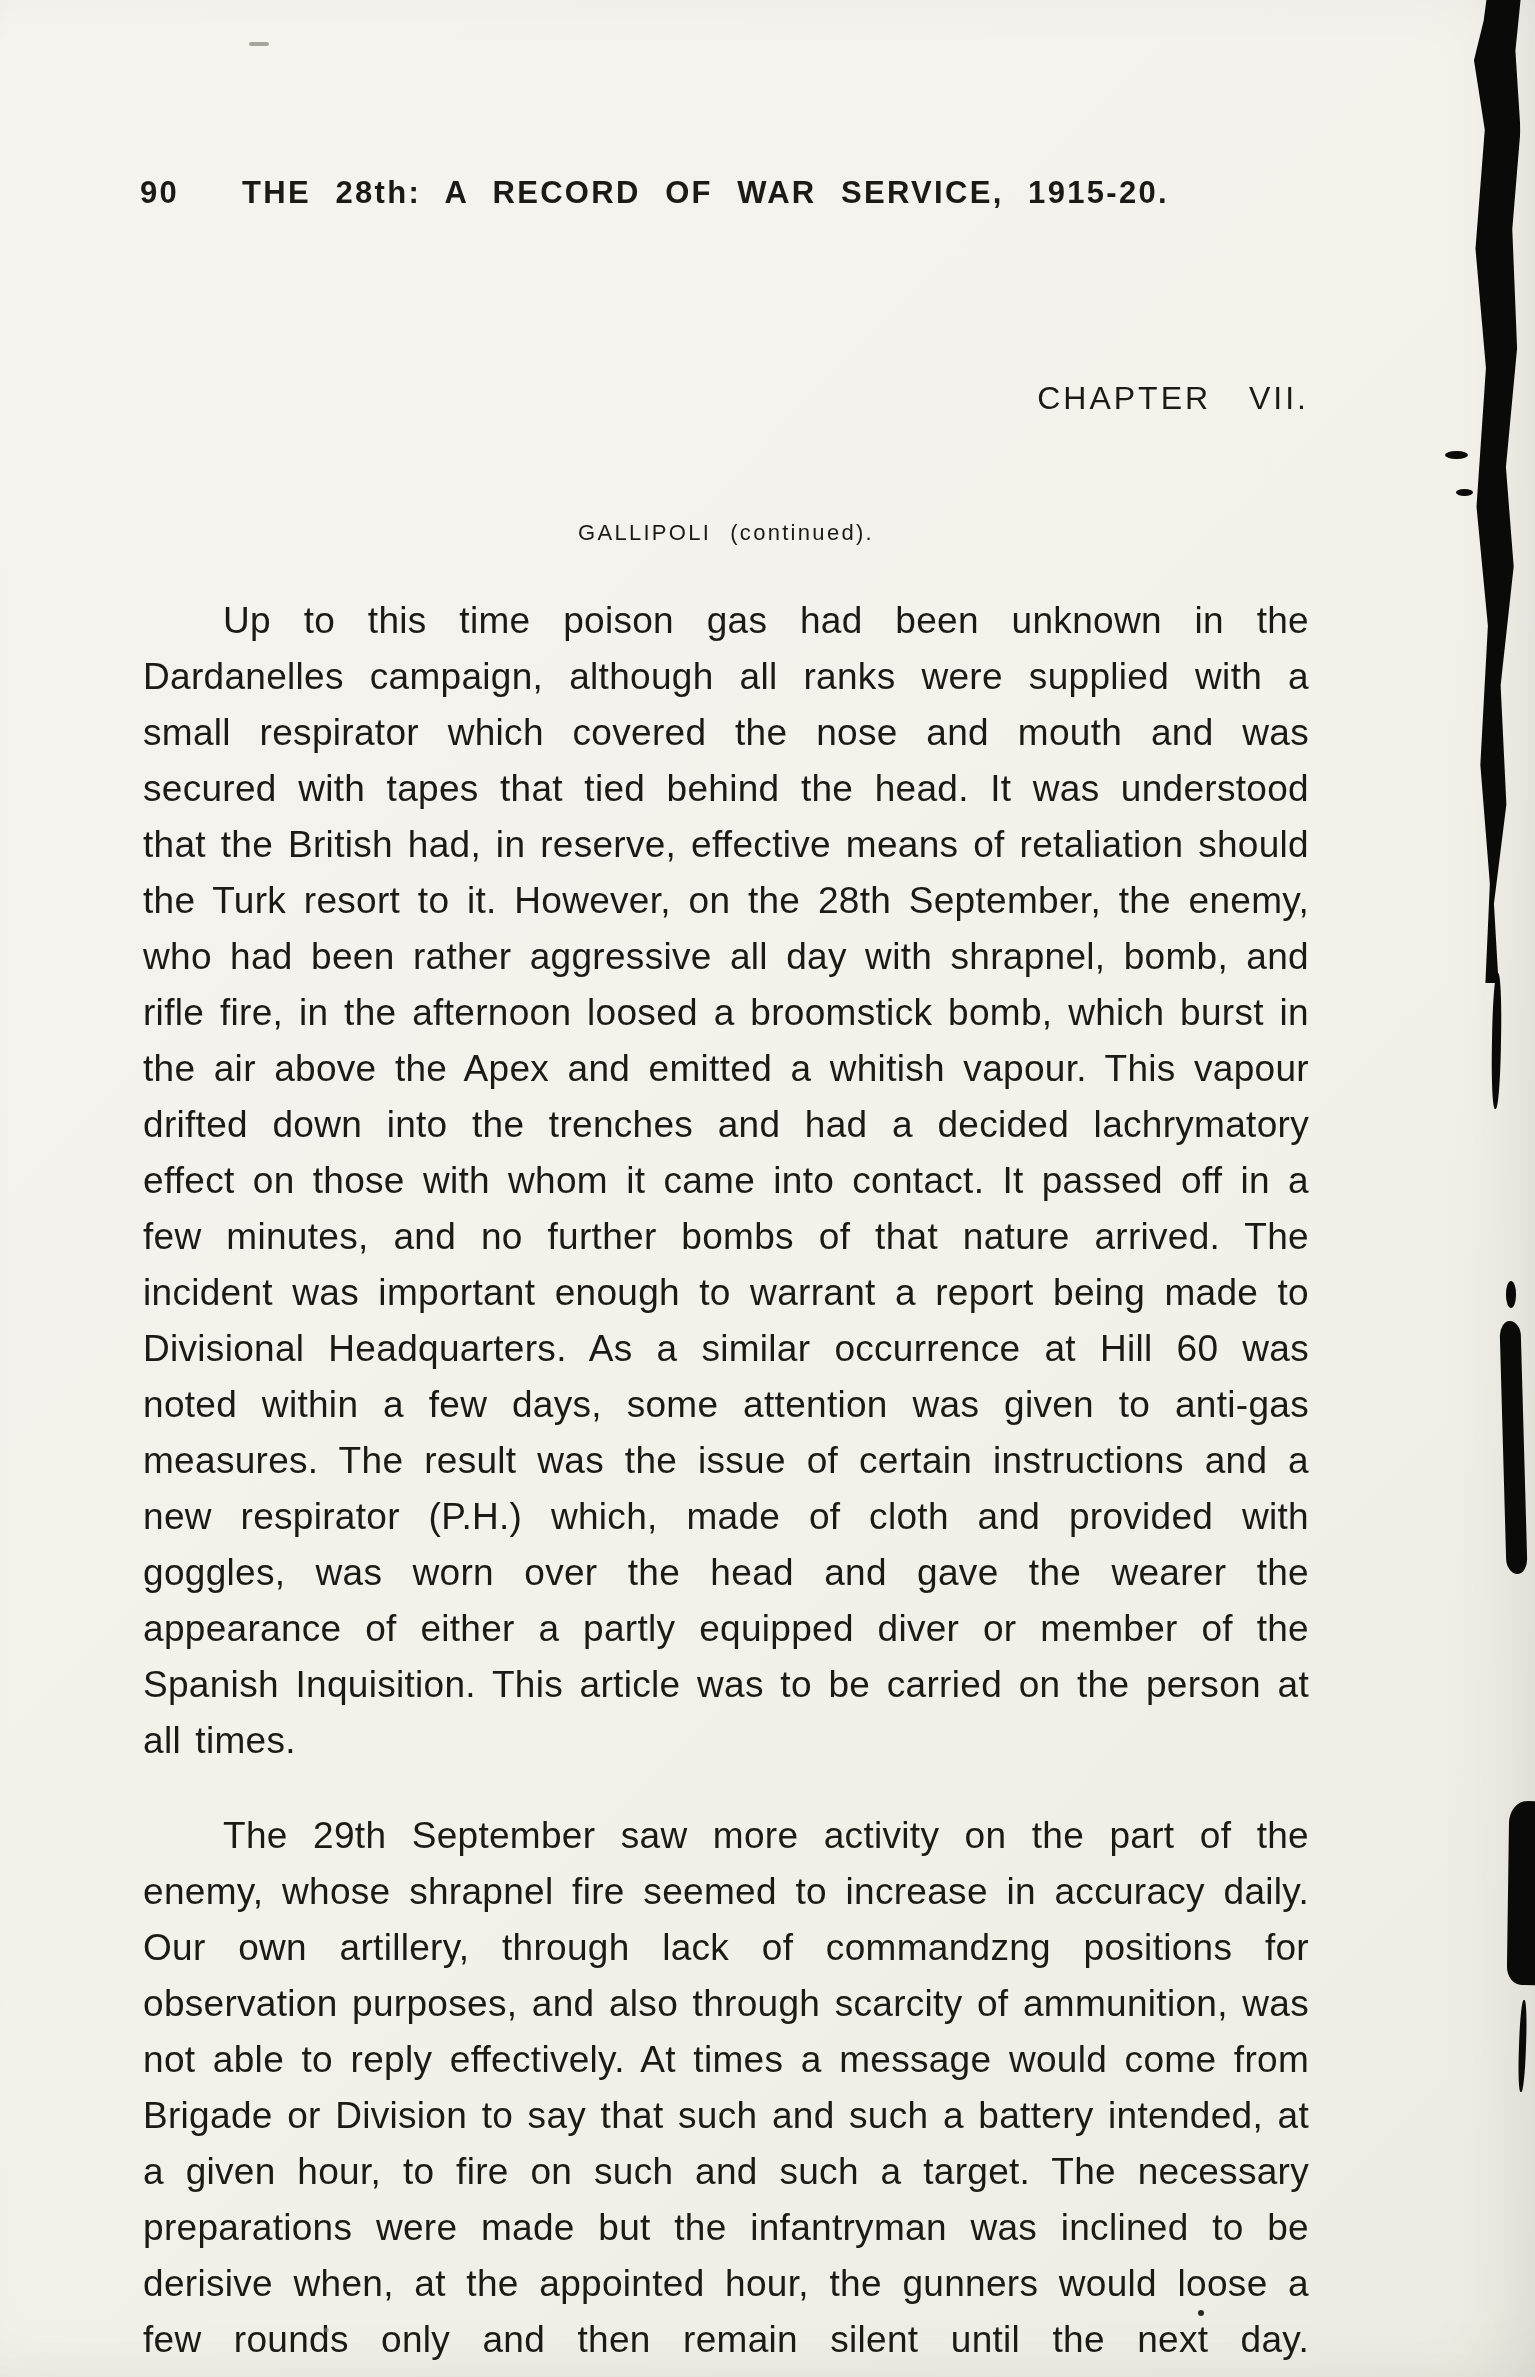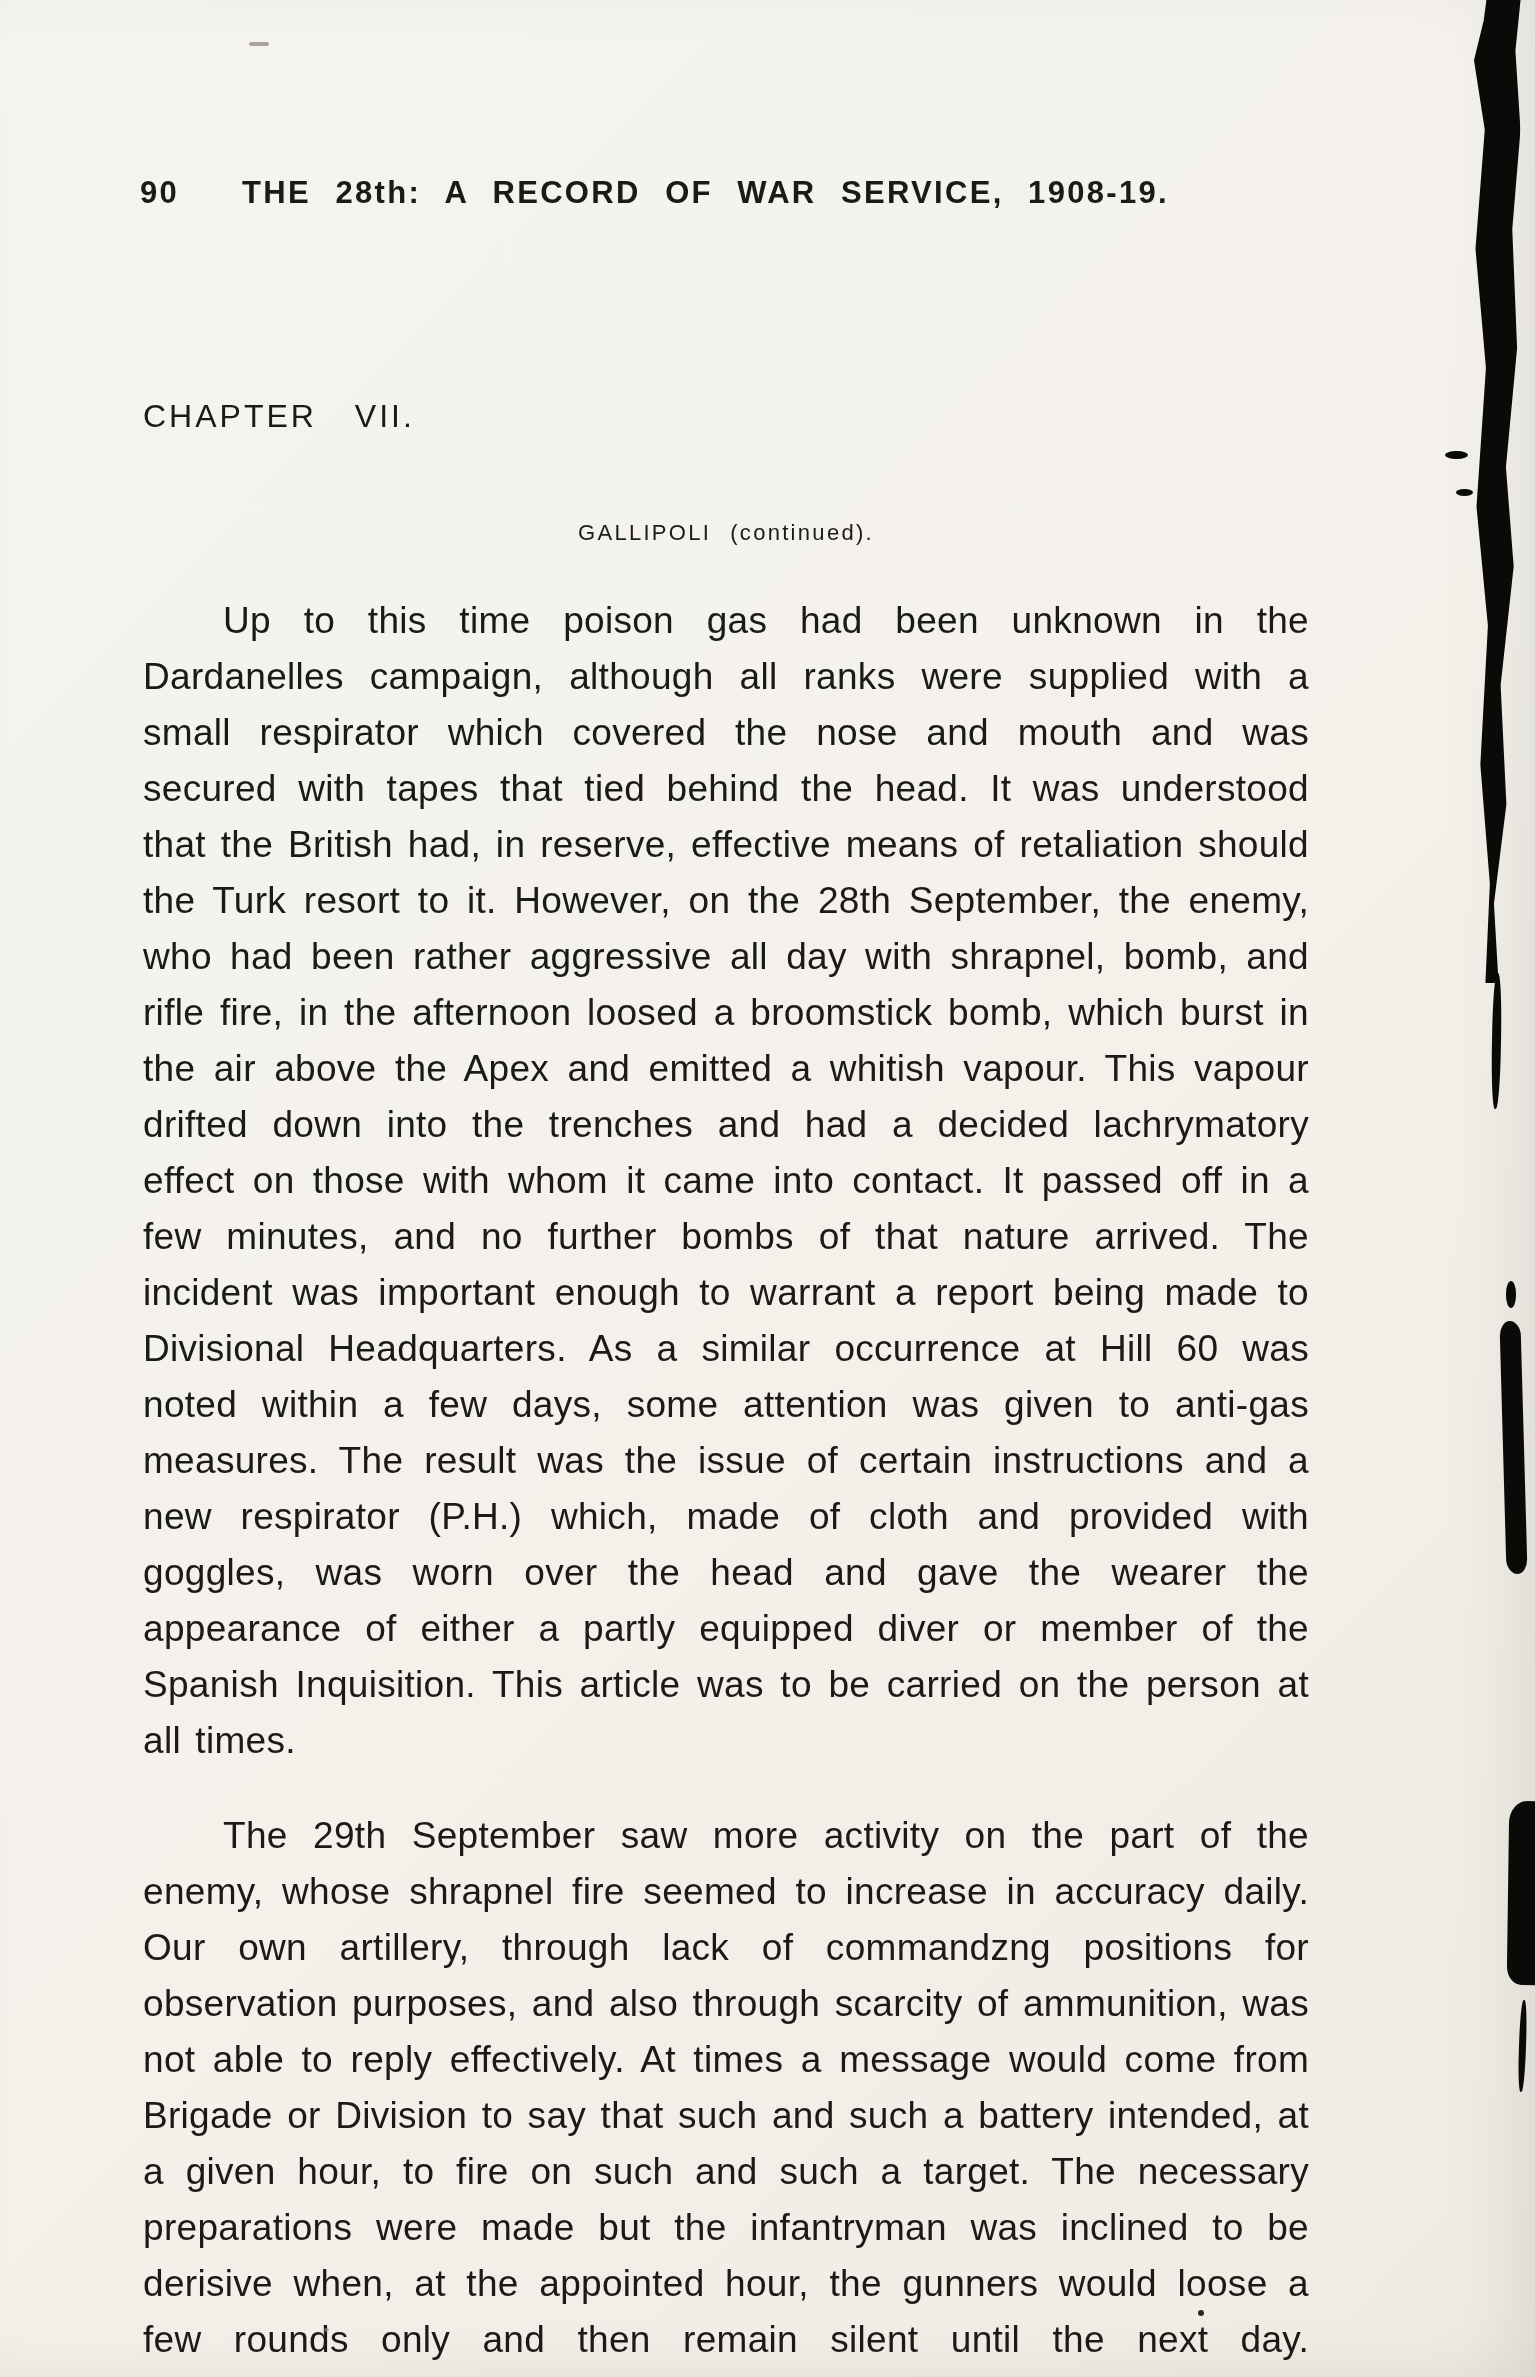--- a/index.html
+++ b/index.html
@@ -31,25 +31,25 @@
     font-size: 31px;
     font-weight: 700;
     letter-spacing: 2.3px;
     word-spacing: 13.6px;
     white-space: nowrap;
   }
 
   
   .chapter-heading {
     position: absolute;
-    top: 398px;
+    top: 380px;
     left: 143px;
     width: 1166px;
     margin: 0;
-    text-align: left;
+    text-align: right;
     font-size: 32px;
     font-weight: 400;
     letter-spacing: 3px;
     word-spacing: 26px;
   }
   .section-heading {
     position: absolute;
     top: 520px;
     left: 143px;
     width: 1166px;
@@ -168,21 +168,21 @@
 </style>
 </head>
 <body>
 
 <div class="page">
 
   <div class="artifact artifact-dash"></div>
 
   <header class="header">
     <span class="pagenum">90</span>
-    <span class="header-title">THE 28th: A RECORD OF WAR SERVICE, 1908-19.</span>
+    <span class="header-title">THE 28th: A RECORD OF WAR SERVICE, 1915-20.</span>
   </header>
 
   <h1 class="chapter-heading">CHAPTER VII.</h1>
 
   <h2 class="section-heading">GALLIPOLI (continued).</h2>
 
   <main class="body-text">
     <p>Up to this time poison gas had been unknown in the Dardanelles campaign, although all ranks were supplied with a small respirator which covered the nose and mouth and was secured with tapes that tied behind the head. It was understood that the British had, in reserve, effective means of retaliation should the Turk resort to it. However, on the 28th September, the enemy, who had been rather aggressive all day with shrapnel, bomb, and rifle fire, in the afternoon loosed a broomstick bomb, which burst in the air above the Apex and emitted a whitish vapour. This vapour drifted down into the trenches and had a decided lachrymatory effect on those with whom it came into contact. It passed off in a few minutes, and no further bombs of that nature arrived. The incident was important enough to warrant a report being made to Divisional Headquarters. As a similar occurrence at Hill 60 was noted within a few days, some attention was given to anti-gas measures. The result was the issue of certain instructions and a new respirator (P.H.) which, made of cloth and provided with goggles, was worn over the head and gave the wearer the appearance of either a partly equipped diver or member of the Spanish Inquisition. This article was to be carried on the person at all times.</p>
     <p>The 29th September saw more activity on the part of the enemy, whose shrapnel fire seemed to increase in accuracy daily. Our own artillery, through lack of commandzng positions for observation purposes, and also through scarcity of ammunition, was not able to reply effectively. At times a message would come from Brigade or Division to say that such and such a battery intended, at a given hour, to fire on such and such a target. The necessary preparations were made but the infantryman was inclined to be derisive when, at the appointed hour, the gunners would loose a few rounds only and then remain silent until the next day. Occasionally the infantry selected targets for the artillery—such as enemy working parties, enemy troops on the move, or occupied gun pits. One afternoon a platoon of the enemy was reported near the road leading into Anafarta Sagir. The gunners were telephoned, but their longer stay on the Peninsula had given them a better local knowledge, and they were able to</p>
   </main>

